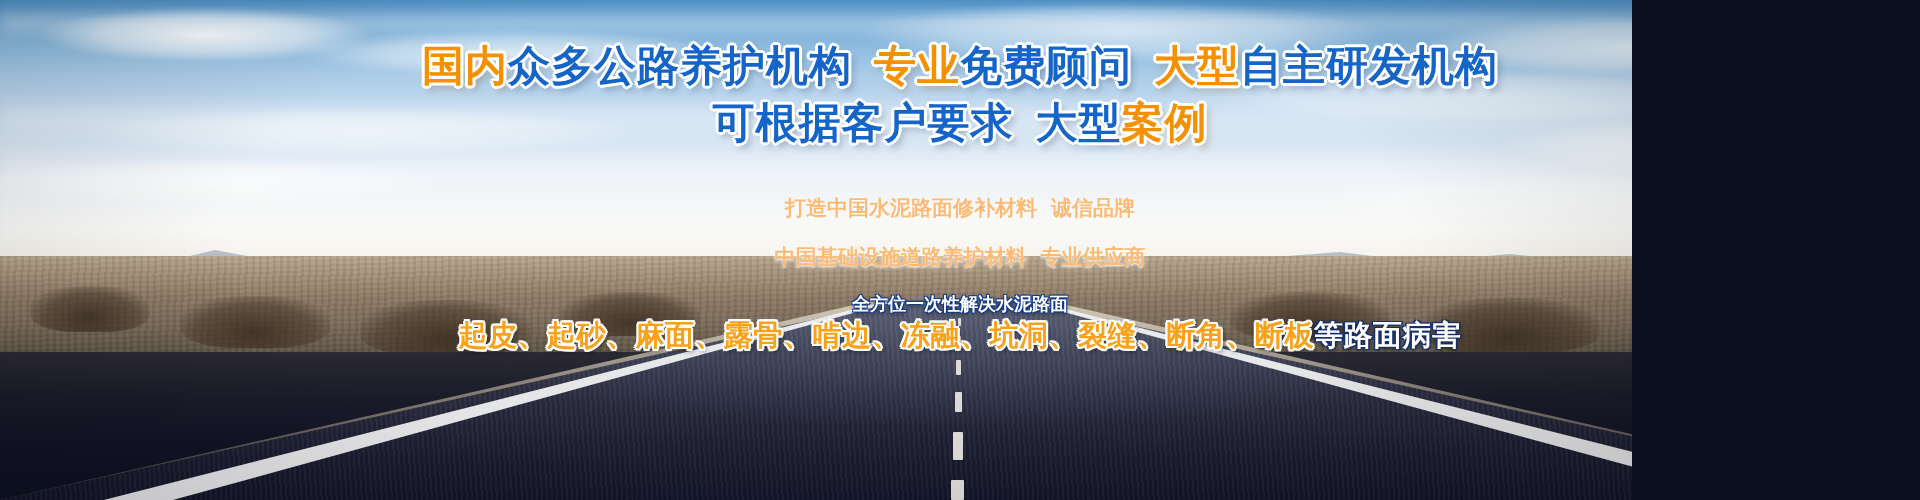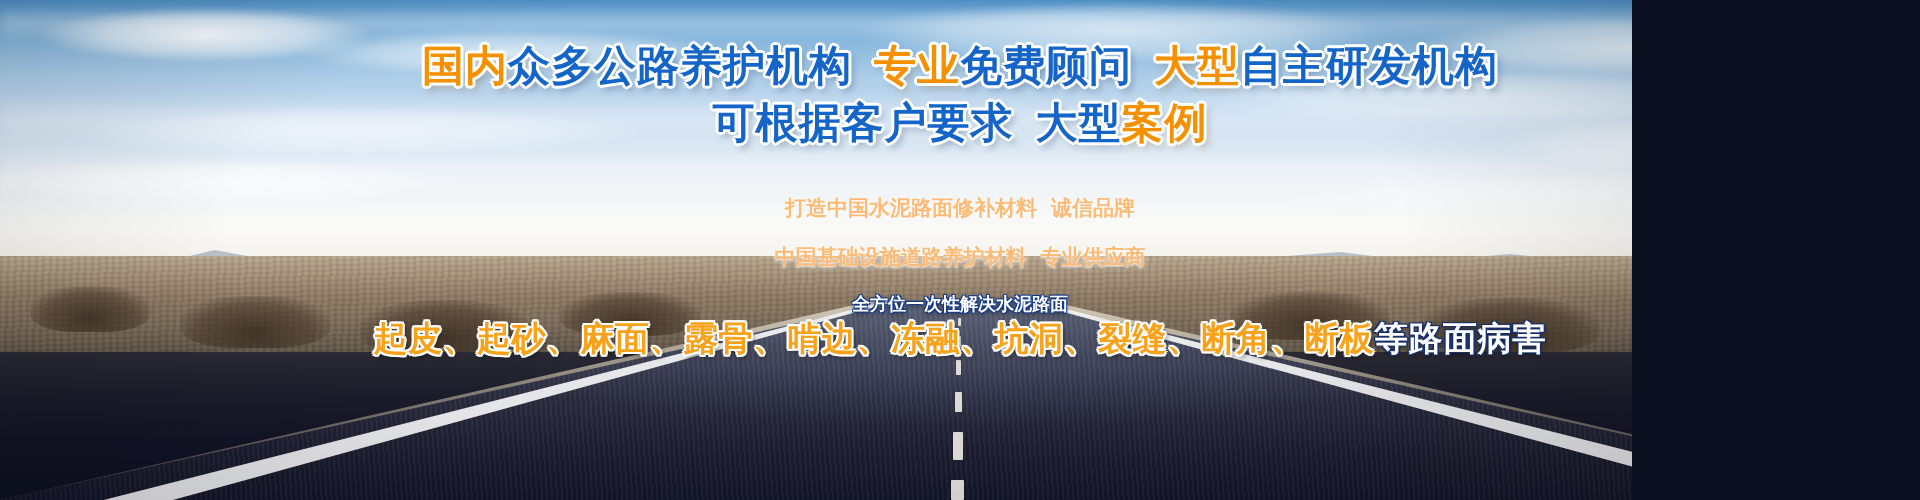--- a/index.html
+++ b/index.html
@@ -140,21 +140,21 @@
   .sub1 { top:194px; }
   .sub2 { top:243px; }
   .sp { display:inline-block; width:14px; }
 
   .botwrap { position:absolute; left:0; width:1920px; text-align:center; }
   .bot-small {
     top:292px; font-size:18px; font-weight:bold; color:#ffffff; white-space:nowrap;
     text-shadow:1px 1px 0 #123a8a, -1px 1px 0 #123a8a, 1px -1px 0 #123a8a, -1px -1px 0 #123a8a, 0 2px 4px rgba(0,0,0,.6);
   }
   .bot-big {
-    top:316px; font-size:34px; font-weight:bold; white-space:nowrap; letter-spacing:.5px;
+    top:316px; font-size:29px; font-weight:bold; white-space:nowrap; letter-spacing:.5px;
   }
   .big-orange {
     color:#f7a21a;
     text-shadow:
       1.6px 1.6px 0 #ffffff, -1.6px 1.6px 0 #ffffff, 1.6px -1.6px 0 #ffffff, -1.6px -1.6px 0 #ffffff,
       0 2.2px 0 #ffffff, 2.2px 0 0 #ffffff, 0 -2.2px 0 #ffffff, -2.2px 0 0 #ffffff,
       2px 3px 5px rgba(0,0,0,.55);
   }
   .big-white {
     color:#ffffff;

